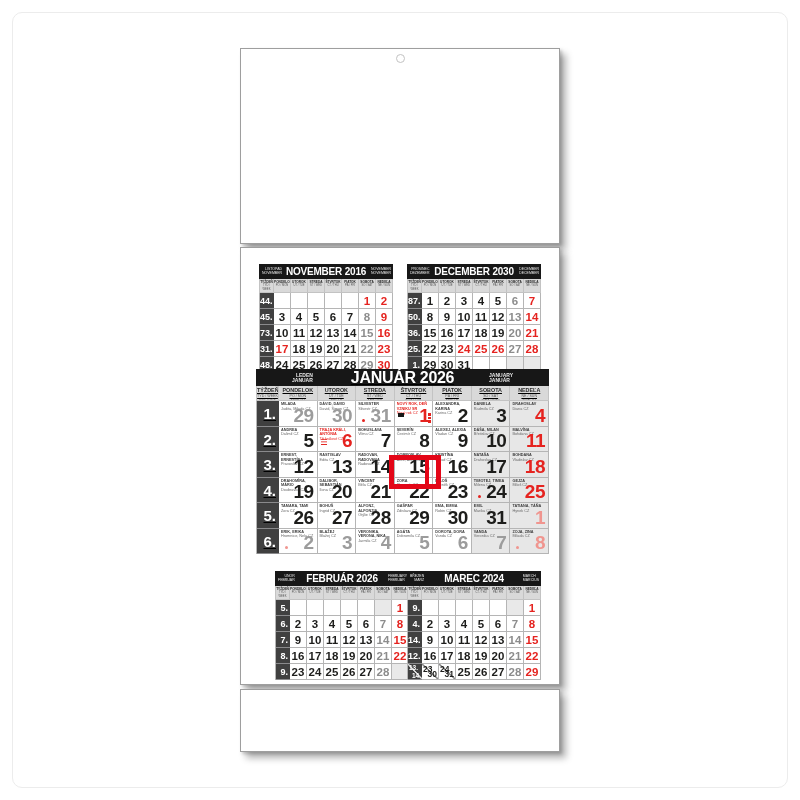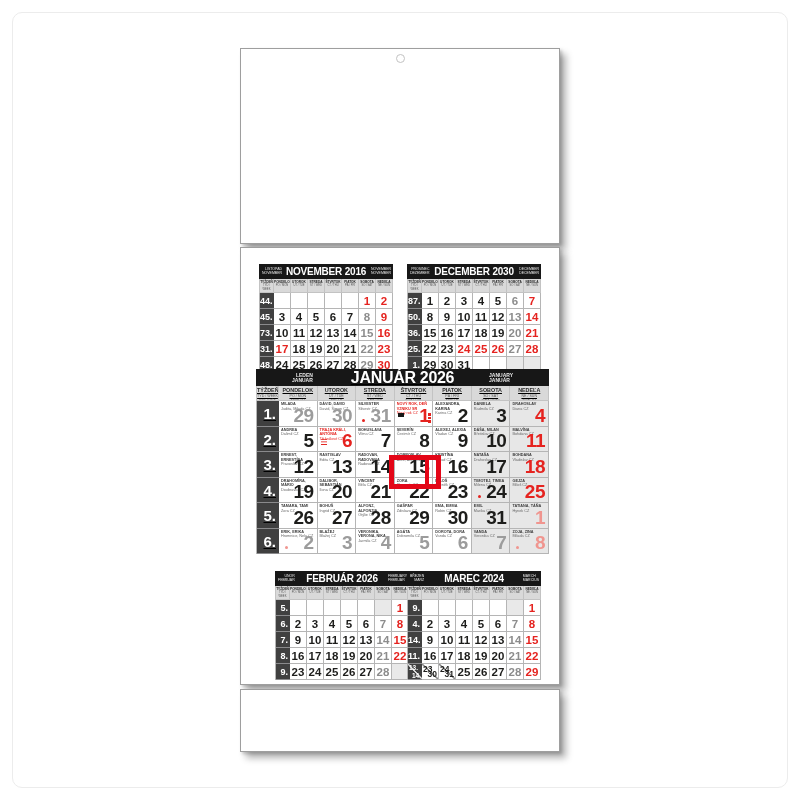--- a/index.html
+++ b/index.html
@@ -886,21 +886,21 @@
         </div>
         <div class="d">
           <span>13</span>
         </div>
         <div class="d sat">
           <span>14</span>
         </div>
         <div class="d sun">
           <span>15</span>
         </div>
-        <div class="wk">11.</div>
+        <div class="wk">12.</div>
         <div class="d">
           <span>16</span>
         </div>
         <div class="d">
           <span>17</span>
         </div>
         <div class="d">
           <span>18</span>
         </div>
         <div class="d">

